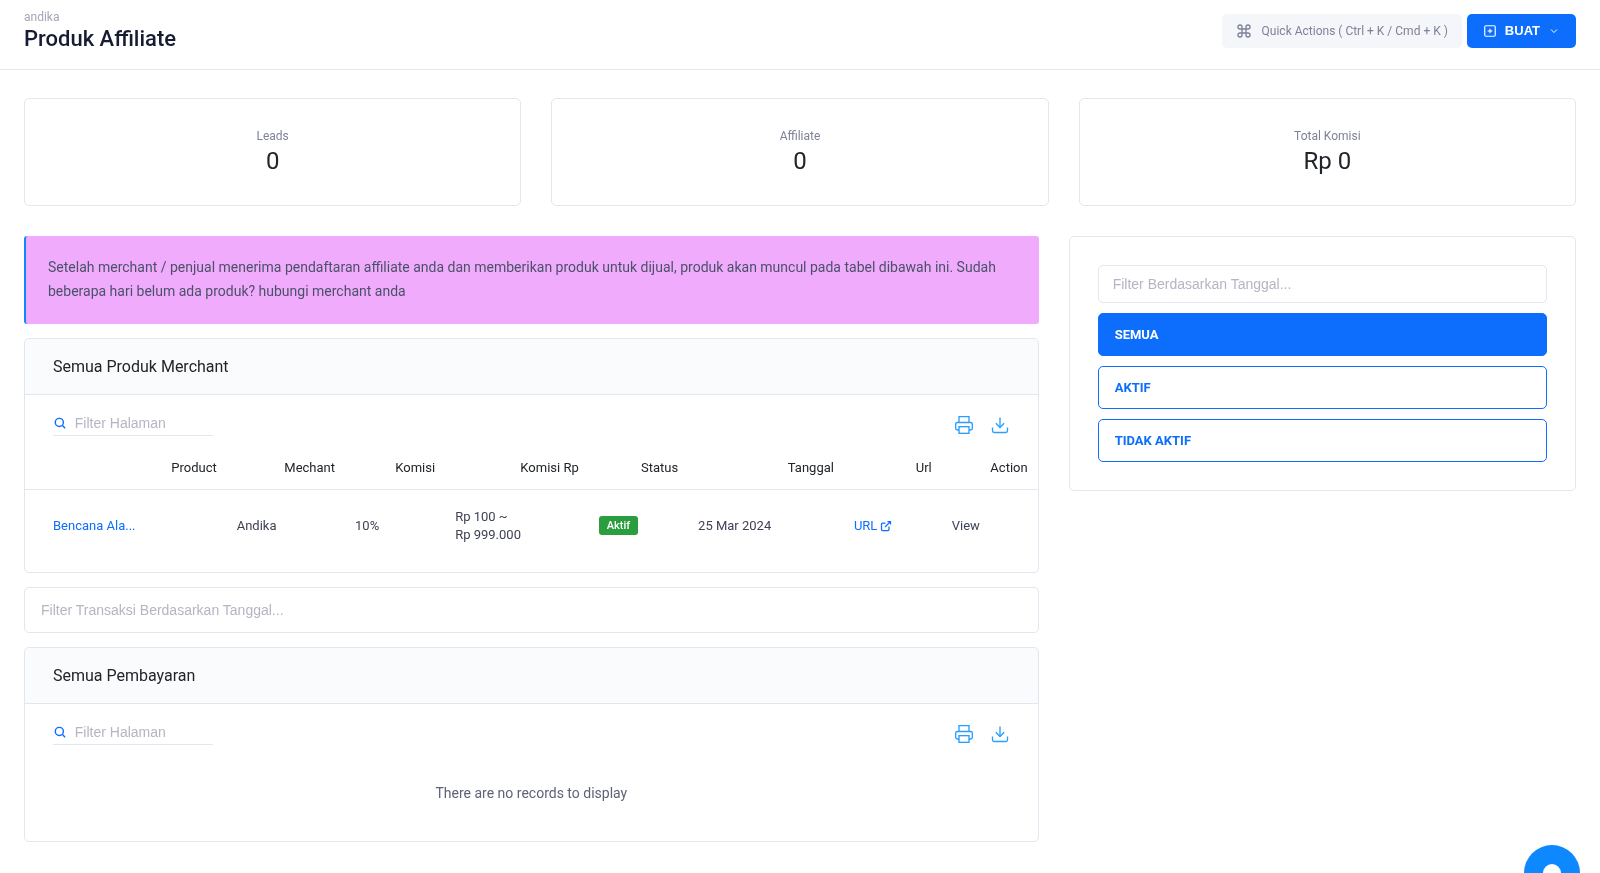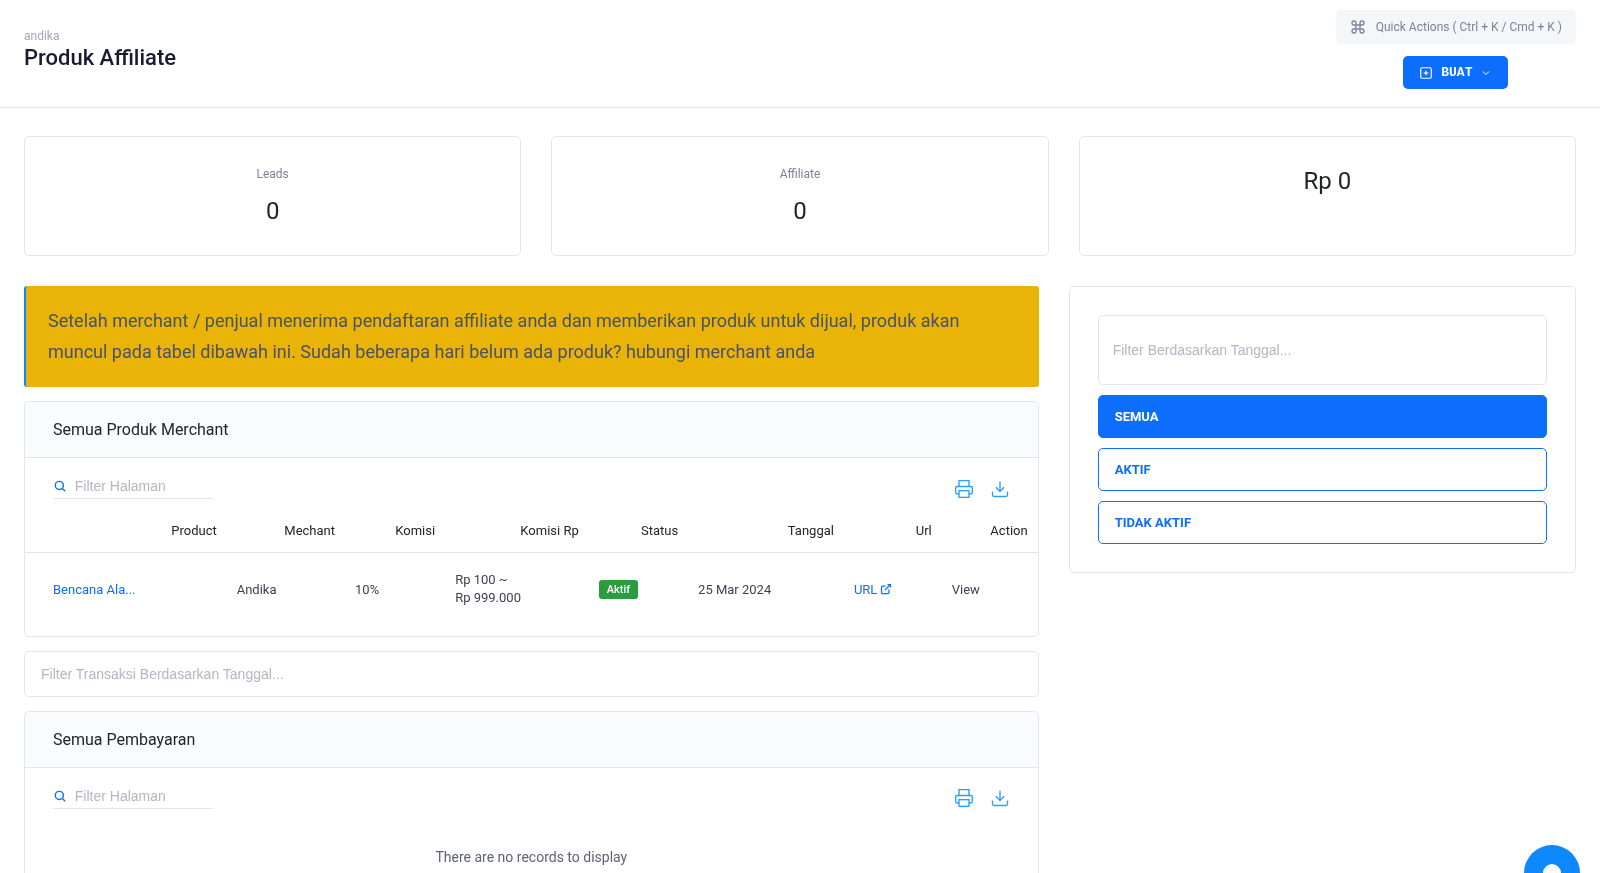--- a/index.html
+++ b/index.html
@@ -29,23 +29,21 @@
       color: #a5a5b7;
       margin-bottom: 2px;
     }
     .page-title {
       font-size: 22px;
       font-weight: 500;
       color: #181c32;
     }
     .header-right {
       display: flex;
-      gap: 12px;
-      align-items: center;
-      flex-direction: column;
+      gap: 5px;
     }
     .quick-actions {
       display: flex;
       align-items: center;
       gap: 10px;
       padding: 9px 14px;
       background: #f5f6fa;
       border-radius: 5px;
       font-size: 12px;
       color: #7e8299;
@@ -61,21 +59,20 @@
       align-items: center;
       gap: 8px;
       padding: 9px 16px;
       background: #0d6efd;
       color: #fff;
       border-radius: 5px;
       font-size: 13px;
       font-weight: 600;
       cursor: pointer;
       border: none;
-      font-family: Liberation Mono, monospace;
     }
     .buat-button svg {
       width: 14px;
       height: 14px;
     }
     .main-content {
       padding: 28px 24px;
       display: grid;
       grid-template-columns: 2fr 1fr;
       gap: 30px;
@@ -88,38 +85,38 @@
     }
     .stat-card {
       border: 1px solid #e4e6ef;
       border-radius: 5px;
       padding: 30px 20px;
       text-align: center;
     }
     .stat-label {
       font-size: 12px;
       color: #7e8299;
-      margin-bottom: 16px;
+      margin-bottom: 4px;
     }
     .stat-value {
       font-size: 24px;
       font-weight: 400;
       color: #212529;
     }
     .left-col {
       display: flex;
       flex-direction: column;
       gap: 14px;
     }
     .info-banner {
-      background: #eab308;
+      background: #f0abfc;
       border-left: 2px solid #0d88ff;
       padding: 20px 22px;
       color: #4a5268;
-      font-size: 18px;
+      font-size: 14px;
       line-height: 1.7;
       border-radius: 3px;
     }
     .card {
       border: 1px solid #e4e6ef;
       border-radius: 5px;
     }
     .card-header {
       padding: 18px 28px;
       border-bottom: 1px solid #e4e6ef;
@@ -328,20 +325,21 @@
   <div class="stats-row">
     <div class="stat-card">
       <div class="stat-label">Leads</div>
       <div class="stat-value">0</div>
     </div>
     <div class="stat-card">
       <div class="stat-label">Affiliate</div>
       <div class="stat-value">0</div>
     </div>
     <div class="stat-card">
+      <div class="stat-label">Total Komisi</div>
       <div class="stat-value">Rp 0</div>
     </div>
   </div>
 
   <div class="left-col">
     <div class="info-banner">Setelah merchant / penjual menerima pendaftaran affiliate anda dan memberikan produk untuk dijual, produk akan muncul pada tabel dibawah ini. Sudah beberapa hari belum ada produk? hubungi merchant anda</div>
 
     <div class="card">
       <div class="card-header">
         <div class="card-title">Semua Produk Merchant</div>
@@ -437,21 +435,21 @@
             </svg>
           </div>
         </div>
         <div class="no-records">There are no records to display</div>
       </div>
     </div>
   </div>
 
   <div class="right-col">
     <div class="filter-panel">
-      <input class="filter-input-full" style="padding: 26px 14px;" placeholder="Filter Berdasarkan Tanggal...">
+      <input class="filter-input-full" style="padding: 10px 14px;" placeholder="Filter Berdasarkan Tanggal...">
       <div class="filter-pill active">SEMUA</div>
       <div class="filter-pill inactive">AKTIF</div>
       <div class="filter-pill inactive">TIDAK AKTIF</div>
     </div>
   </div>
 
 </div>
 
 <div class="fab">
   <div class="fab-dot"></div>

